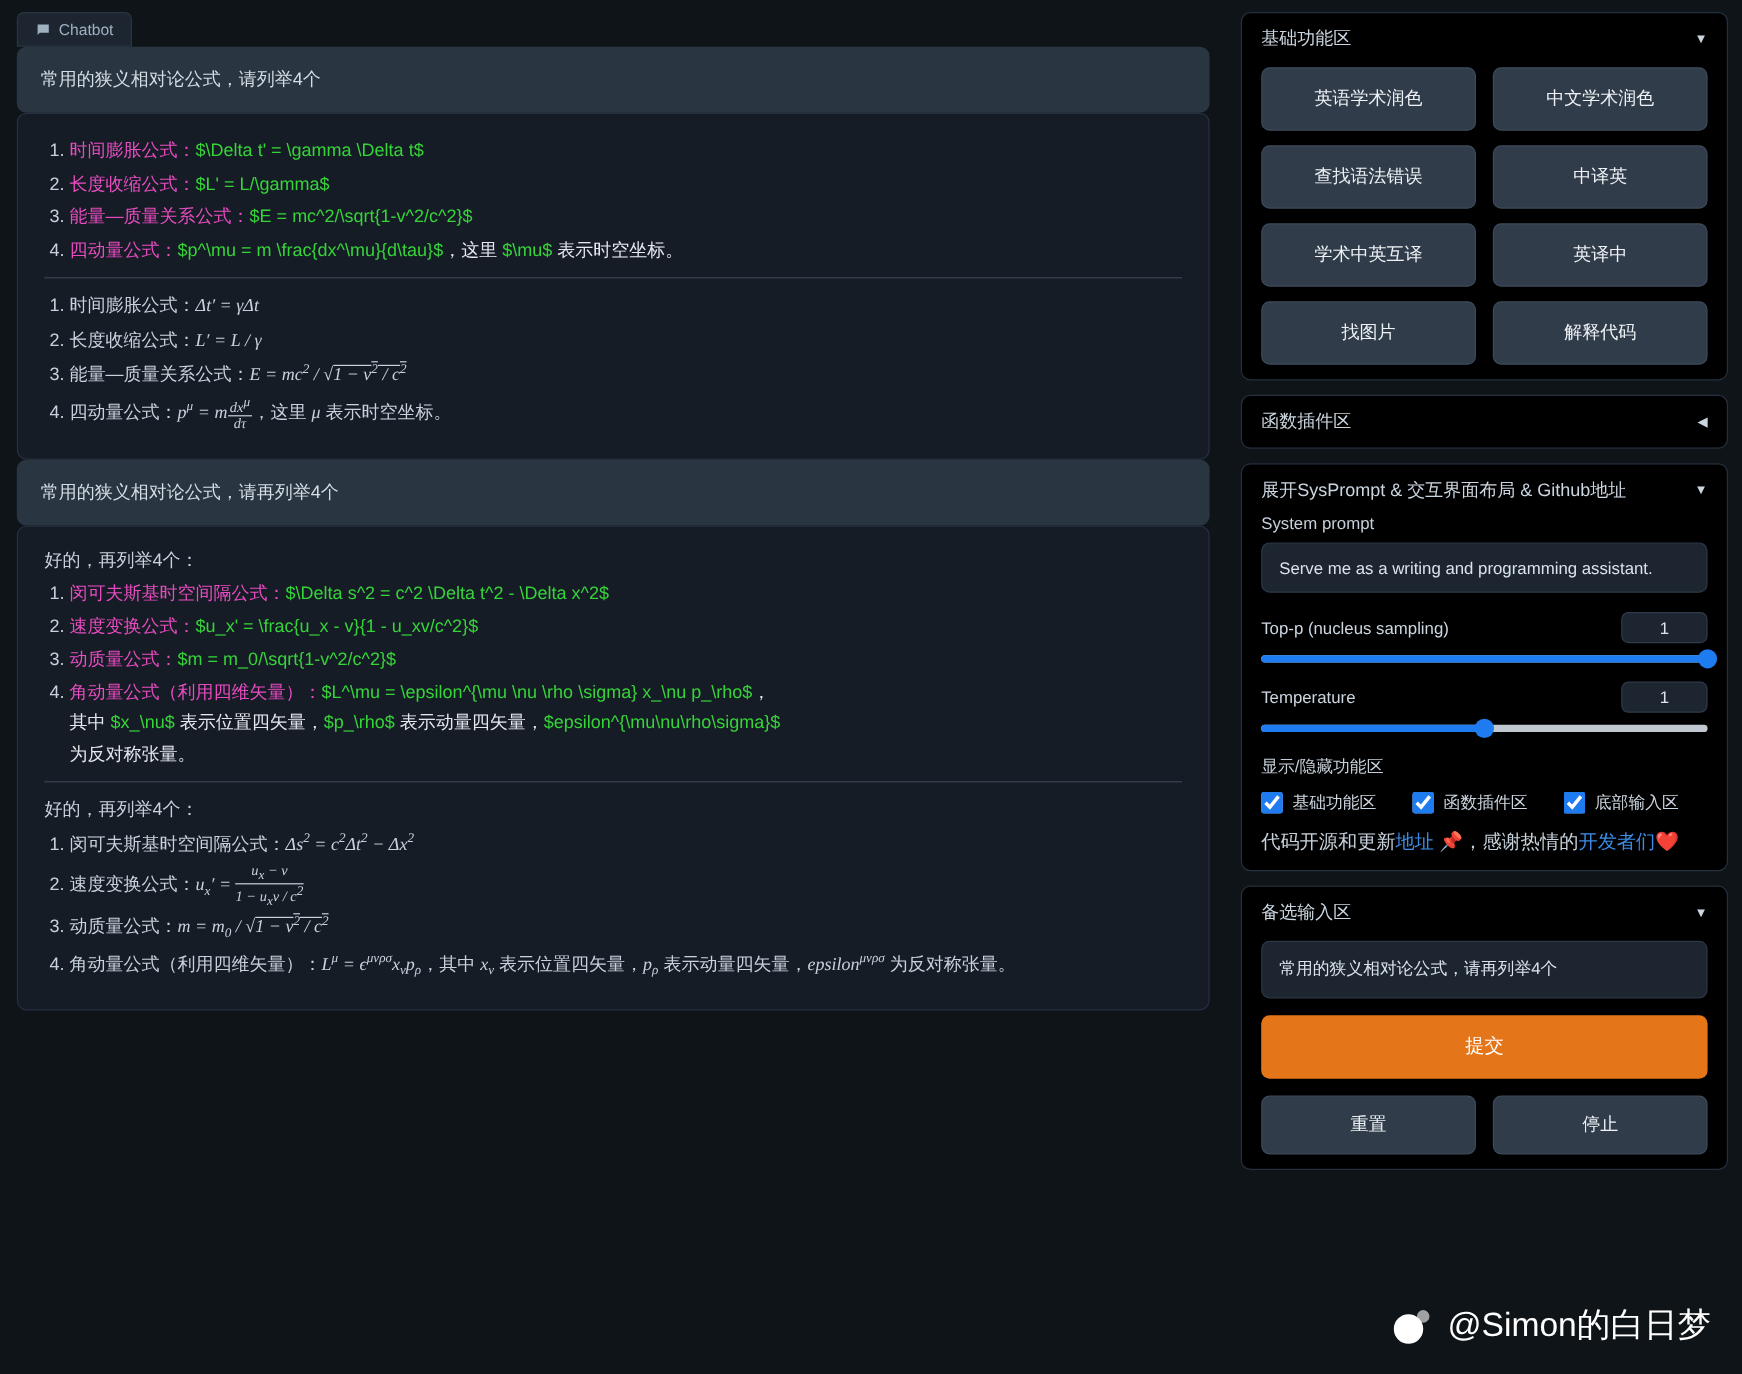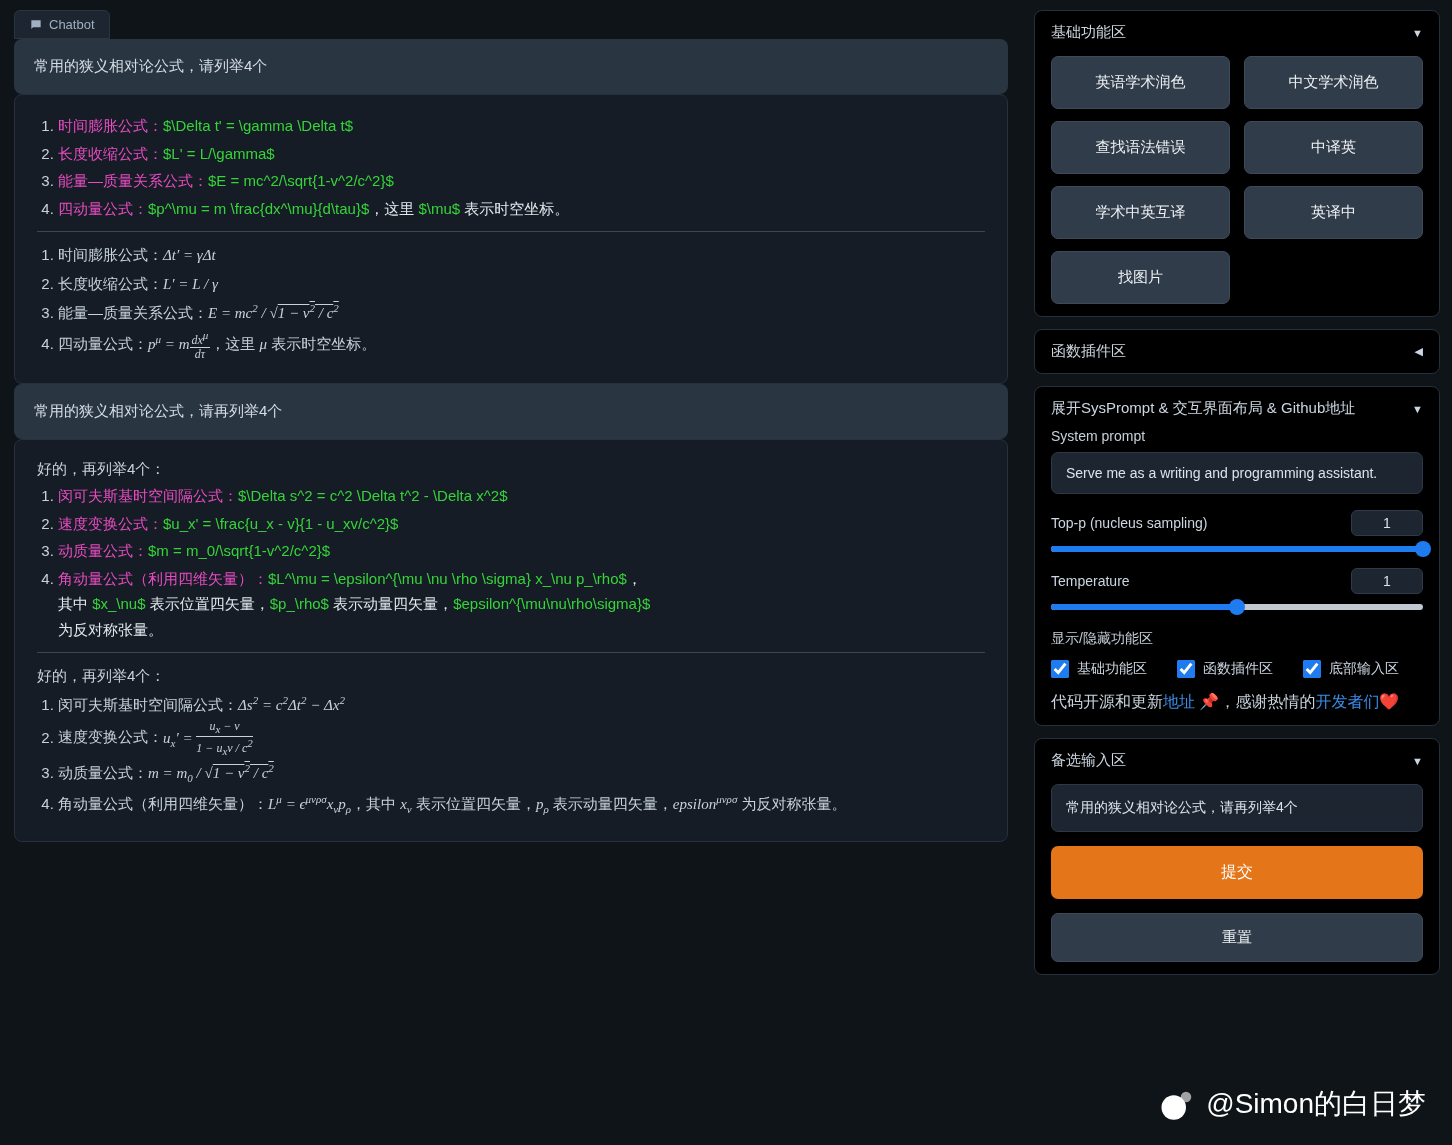--- a/index.html
+++ b/index.html
@@ -235,20 +235,21 @@
       <span class="caret">▼</span>
     </div>
     <div class="btn-grid" id="basic-btns">
         <div class="fn-btn">英语学术润色</div>
         <div class="fn-btn">中文学术润色</div>
         <div class="fn-btn">查找语法错误</div>
         <div class="fn-btn">中译英</div>
         <div class="fn-btn">学术中英互译</div>
         <div class="fn-btn">英译中</div>
         <div class="fn-btn">找图片</div>
+        <div class="fn-btn">解释代码</div>
       </div>
   </div>
 
   <div class="panel">
     <div class="panel-head">
       <span>函数插件区</span>
       <span class="caret">◀</span>
     </div>
   </div>
 
@@ -308,20 +309,21 @@
     <div class="panel-head">
       <span>备选输入区</span>
       <span class="caret">▼</span>
     </div>
     <div style="margin-top:14px">
       <div class="input-area">常用的狭义相对论公式，请再列举4个</div>
     </div>
     <button class="submit-btn">提交</button>
     <div class="bot-row">
       <div class="gray-btn">重置</div>
+      <div class="gray-btn">停止</div>
     </div>
   </div>
 
 </div>
 
 <div class="watermark">
   <svg viewBox="0 0 24 24">
       <circle cx="9" cy="14" r="7"></circle>
       <circle cx="16" cy="8" r="3" opacity="0.6"></circle>
     </svg>

